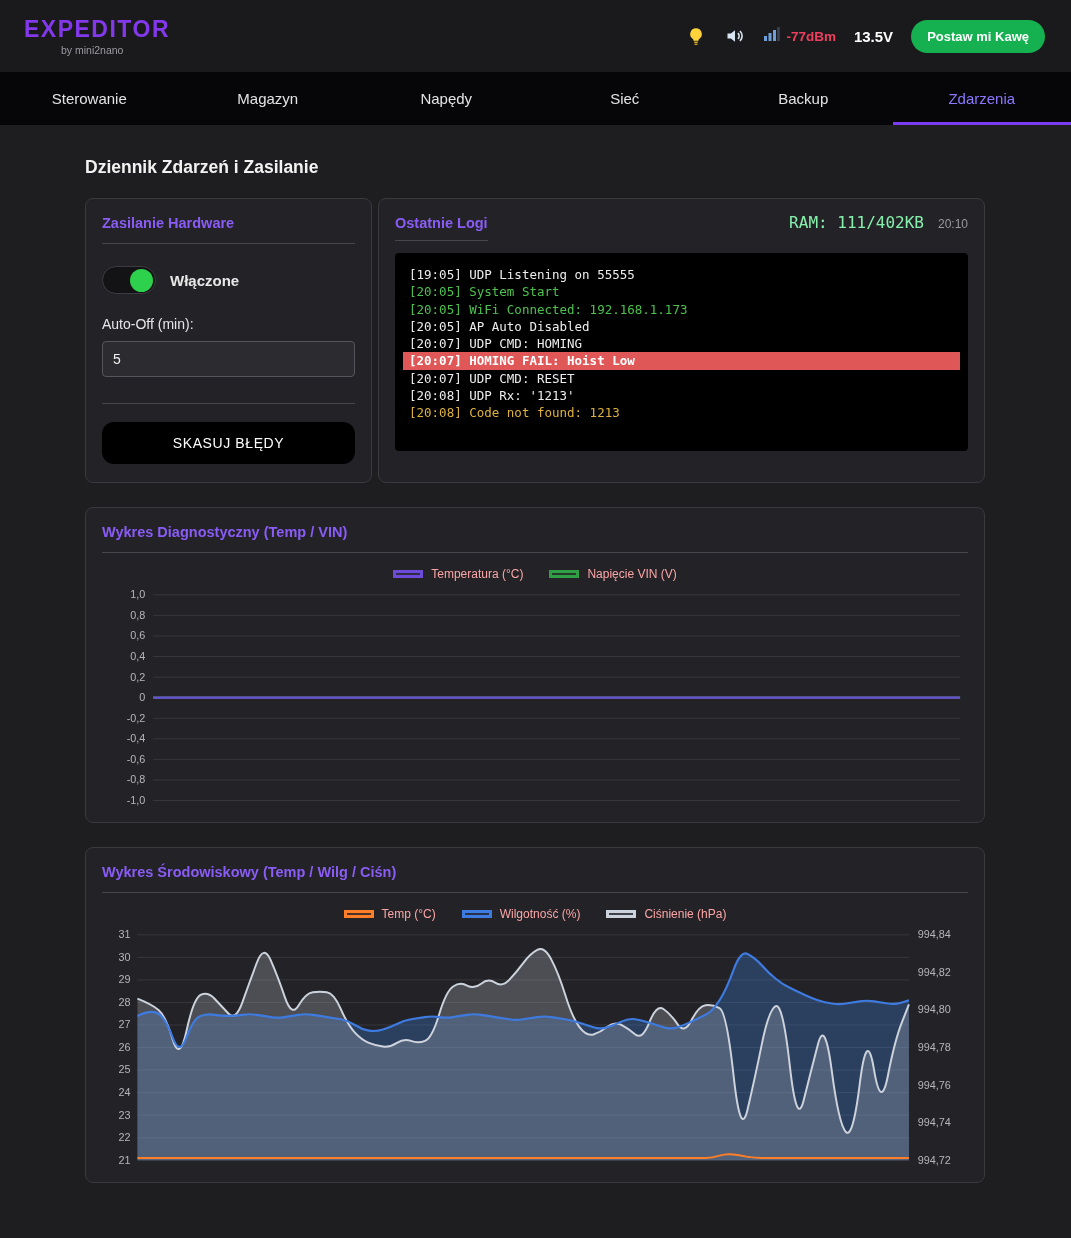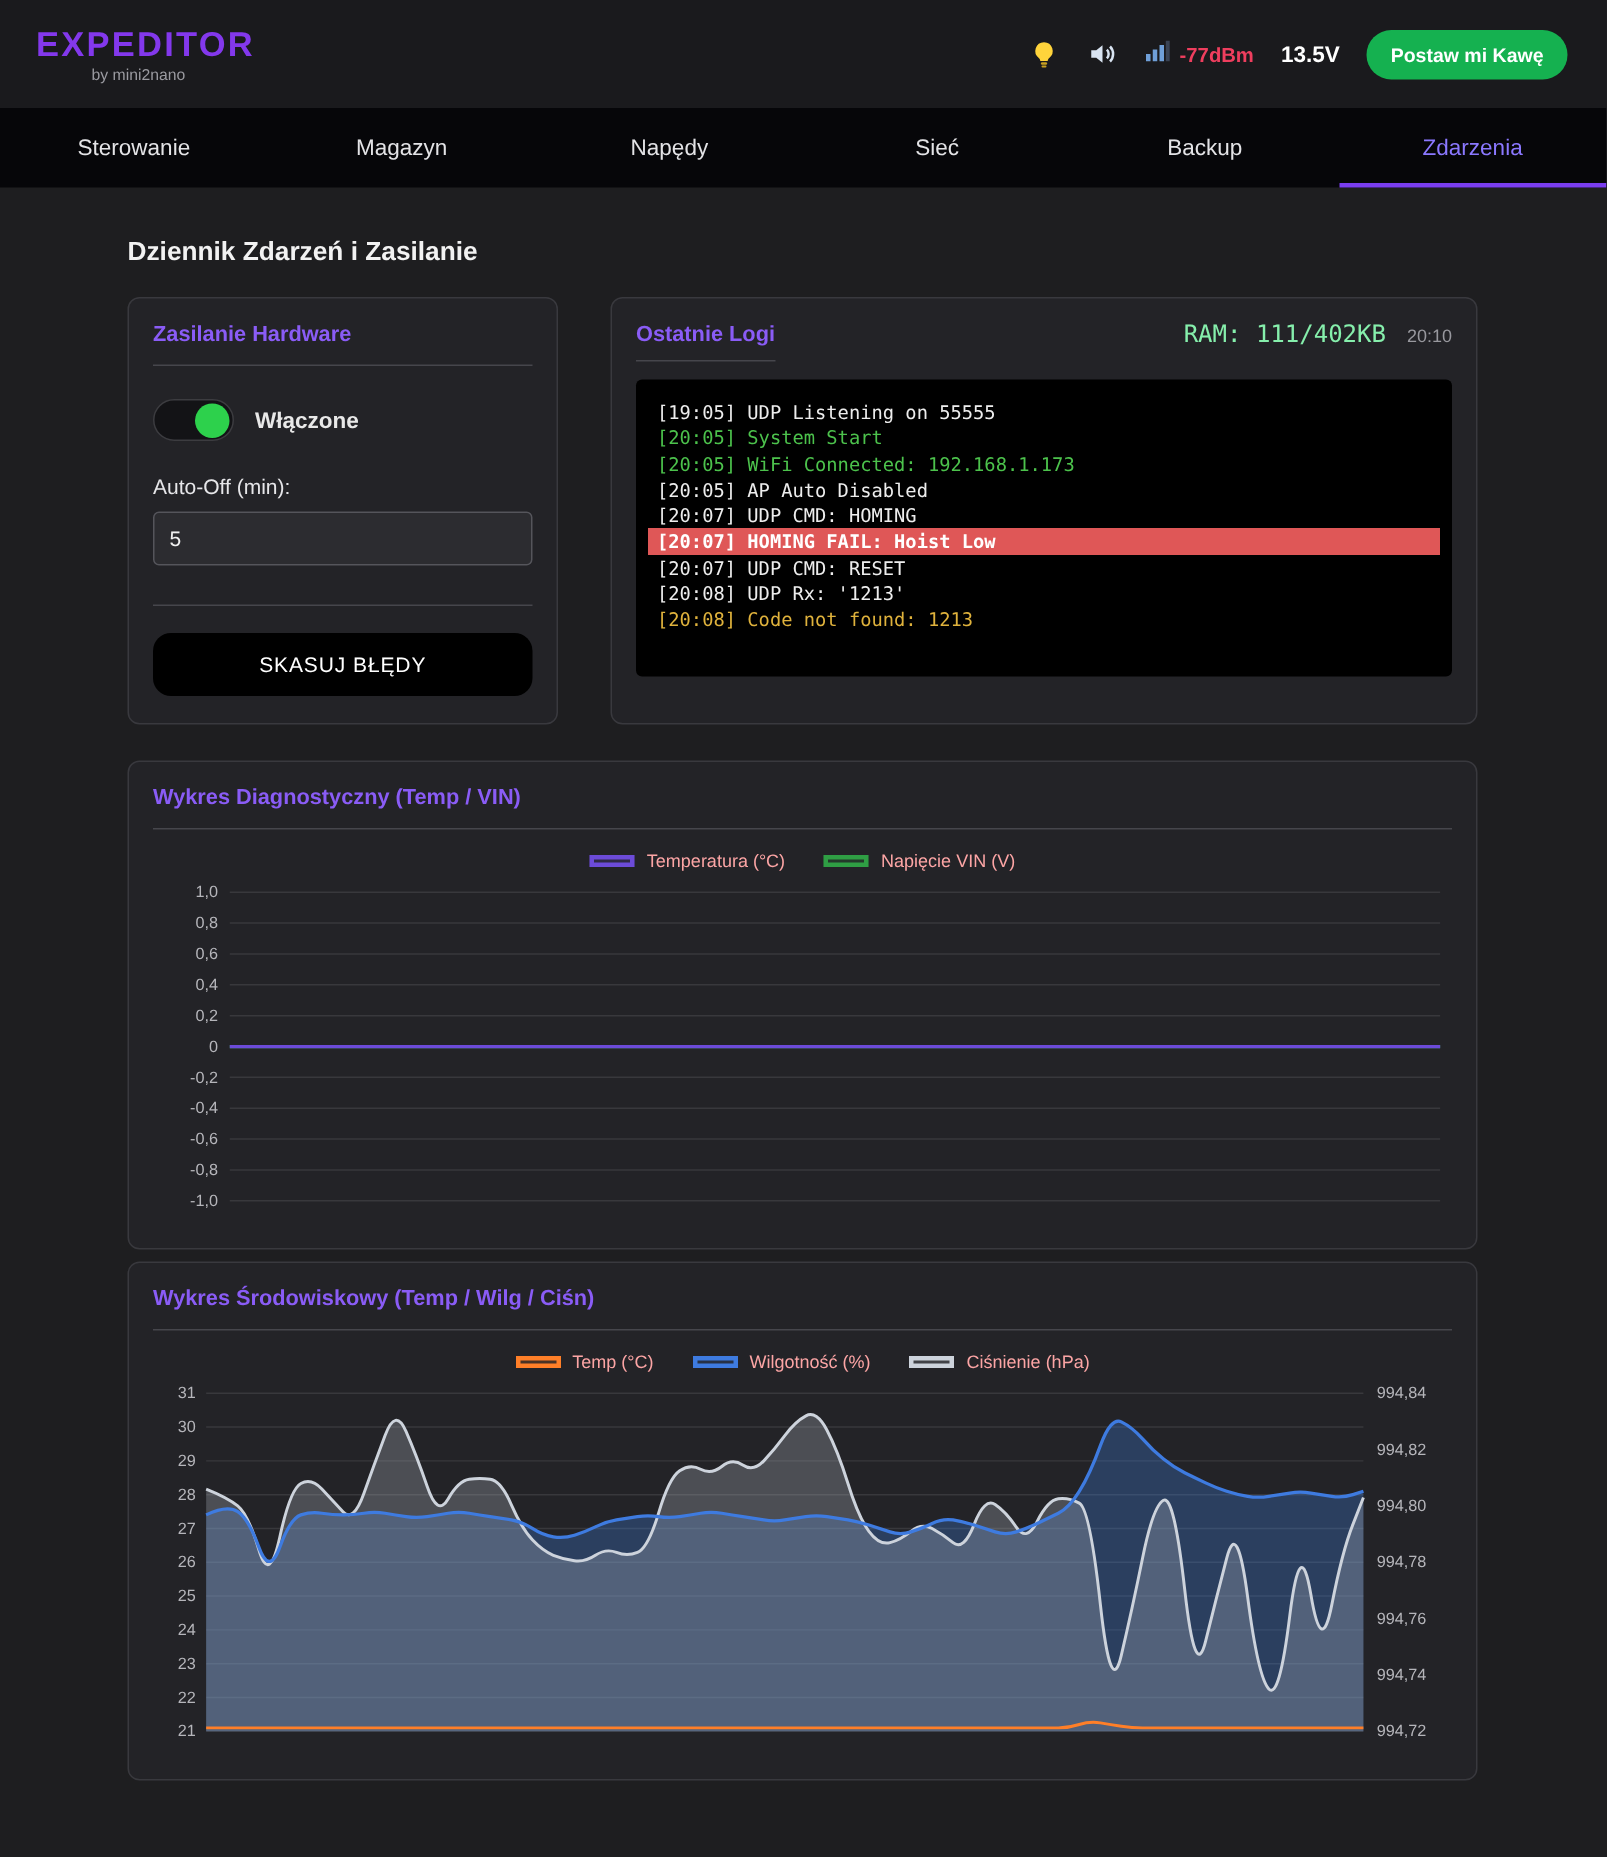--- a/index.html
+++ b/index.html
@@ -31,21 +31,21 @@
   nav { display: grid; grid-template-columns: repeat(6, 1fr); background: #060609; height: 53px; }
   .tab {
     display: flex; align-items: center; justify-content: center;
     font-size: 15px; color: #e3e3e6; cursor: pointer;
     border-bottom: 3px solid transparent; padding-top: 3px;
   }
   .tab.active { color: #8b78ff; border-bottom-color: #7a3df0; }
   
   main { padding: 28px 86px 16px 85px; }
   .page-title { font-size: 17.5px; font-weight: bold; margin: 4px 0 20px; color: #f2f2f2; }
-  .cards-row { display: flex; gap: 35px; margin-bottom: 24px; align-items: stretch; }
+  .cards-row { display: flex; gap: 6px; margin-bottom: 24px; align-items: stretch; }
   .card {
     background: #232327; border: 1px solid #39393e; border-radius: 8px;
     padding: 14px 16px 18px;
   }
   .card h2 { font-size: 14.5px; color: var(--accent-purple, #8a5cf6); margin: 2px 0 0; font-weight: bold; }
   .rule-heading { padding-bottom: 12px; border-bottom: 1px solid #46464c; margin-bottom: 6px; }
   .power-card { width: 287px; flex: none; }
   .logs-card { flex: 1; min-width: 0; }
   
   .toggle-row { display: flex; align-items: center; gap: 14px; margin-top: 22px; }
@@ -78,21 +78,21 @@
   .log-console {
     margin-top: 12px; background: #000; border-radius: 4px; padding: 13px 14px;
     font-family: "DejaVu Sans Mono", monospace; font-size: 12.5px; line-height: 17.3px;
     min-height: 198px; color: #ededed;
   }
   .log-line { white-space: pre; }
   .log-success { color: var(--log-success, #4cc24c); }
   .log-warning { color: var(--log-warning, #dfb23c); }
   .log-error { background: var(--log-error-bg, #df5757); color: #fff; font-weight: bold; padding: 0 6px; margin: 0 -6px; }
   
-  .chart-card { margin-bottom: 8px; padding-bottom: 16px; }
+  .chart-card { margin-bottom: 24px; padding-bottom: 6px; }
   .legend { display: flex; justify-content: center; gap: 26px; margin: 14px 0 4px; }
   .legend-item { display: flex; align-items: center; gap: 8px; font-size: 12px; color: #fca5a5; cursor: pointer; }
   .swatch { width: 30px; height: 8px; border: 3px solid #888; display: inline-block; }
   svg.chart { width: 100%; height: auto; display: block; }
   svg text.tick { fill: #b5b5ba; font-size: 11px; font-family: "Liberation Sans", sans-serif; }
 </style>
 </head>
 <body>
 
 <header>

